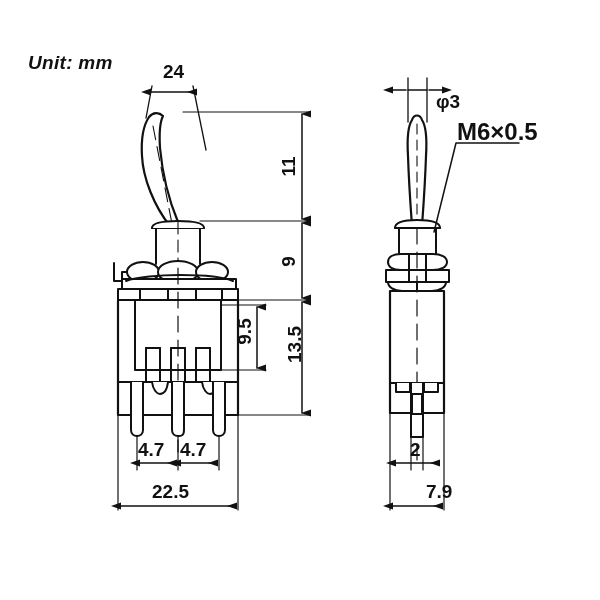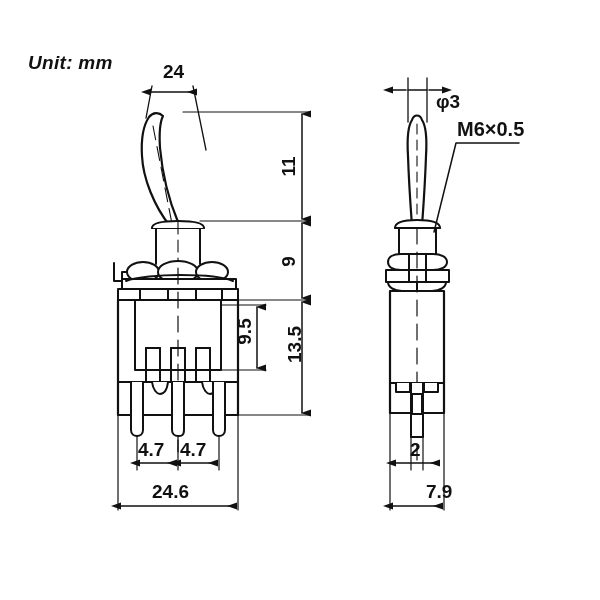--- a/index.html
+++ b/index.html
@@ -43,21 +43,21 @@
     text-align: right;
   }
   .rot90 {
     transform: rotate(-90deg);
     transform-origin: center center;
   }
   .thread-label {
     position: absolute;
     font-family: "Liberation Sans", sans-serif;
     font-weight: bold;
-    font-size: 20px;
+    font-size: 24px;
     color: #111111;
     white-space: nowrap;
   }
 </style>
 </head>
 <body>
 
 <div id="sheet">
 
   <svg width="600" height="600" viewBox="0 0 600 600">
@@ -303,21 +303,21 @@
   <div class="dim-label rot90" style="left:276px; top:252px; width:24px; text-align:center;">9</div>
 
   <div class="dim-label rot90" style="left:222px; top:322px; width:44px; text-align:center;">9.5</div>
 
   <div class="dim-label rot90" style="left:265px; top:335px; width:58px; text-align:center;">13.5</div>
 
   <div class="dim-label" style="left:138px; top:440px;">4.7</div>
 
   <div class="dim-label" style="left:180px; top:440px;">4.7</div>
 
-  <div class="dim-label" style="left:152px; top:482px;">24.6</div>
+  <div class="dim-label" style="left:152px; top:482px;">22.5</div>
 
   <div class="dim-label" style="left:436px; top:60px;margin-top:32px;">φ3</div>
 
   <div class="thread-label" style="left:457px; top:118px;">M6×0.5</div>
 
   <div class="dim-label" style="left:410px; top:440px;">2</div>
 
   <div class="dim-label" style="left:398px; top:482px;margin-left:28px;">7.9</div>
 
 </div>

